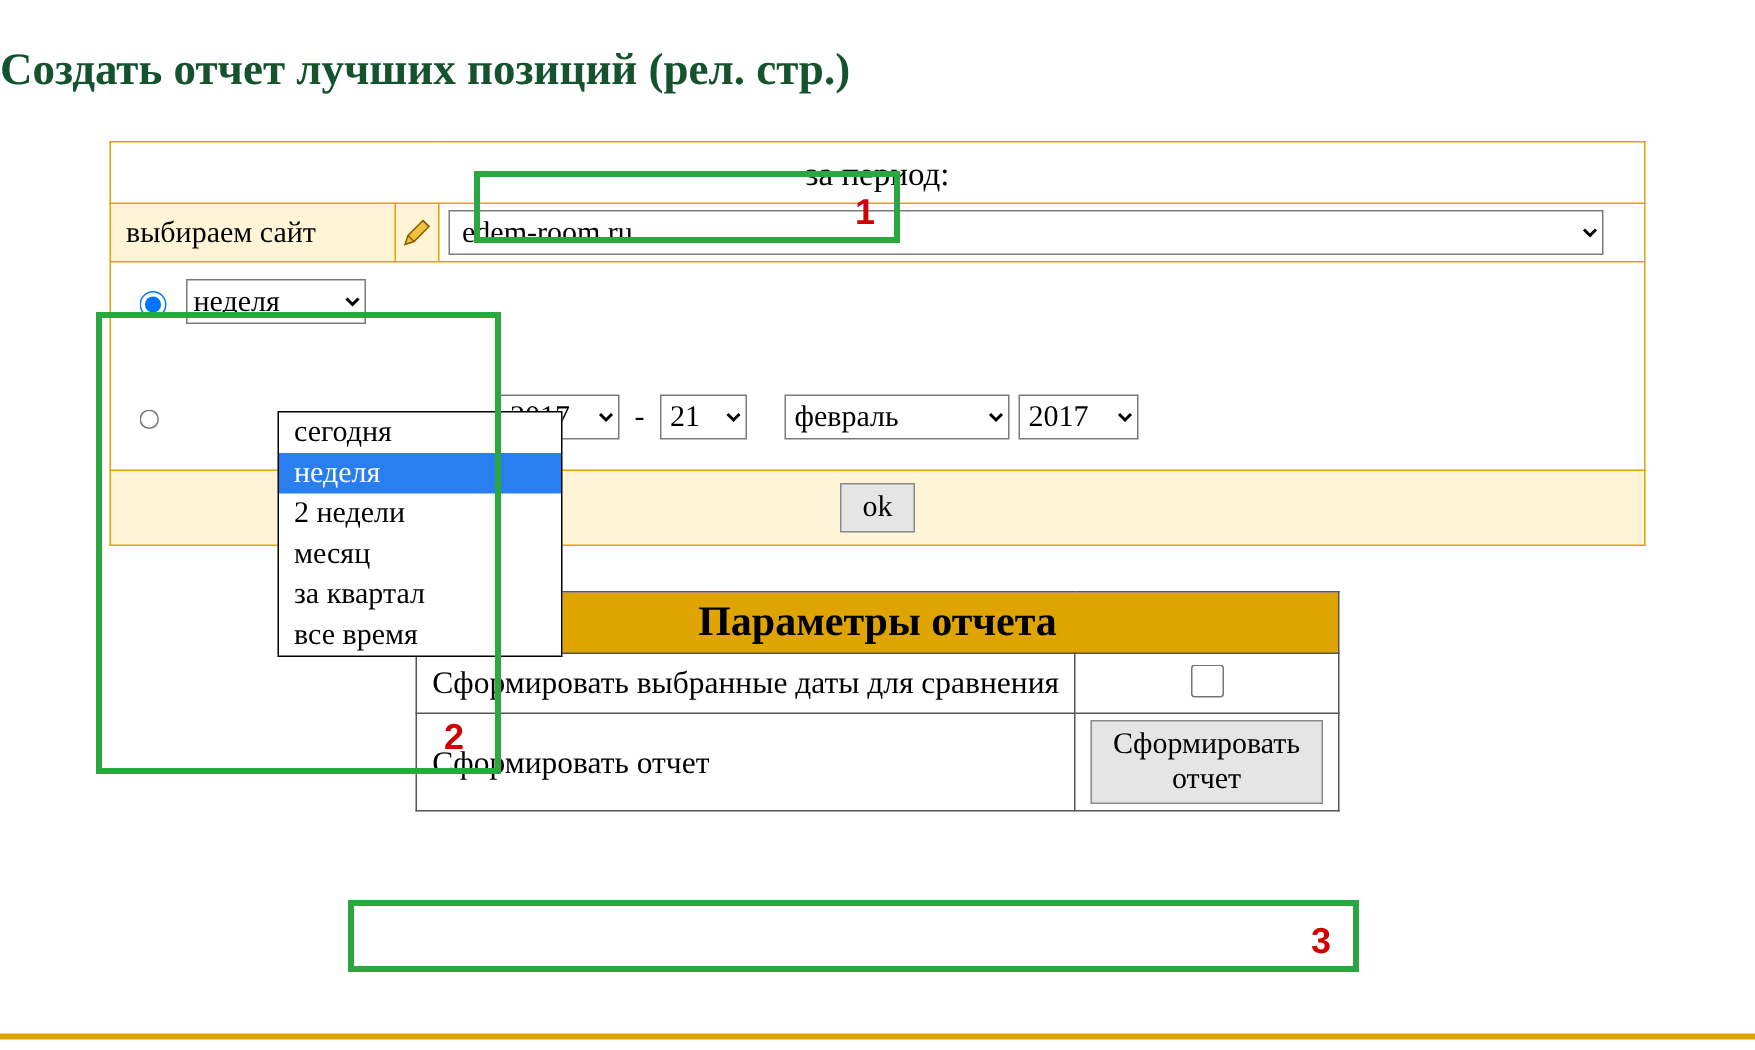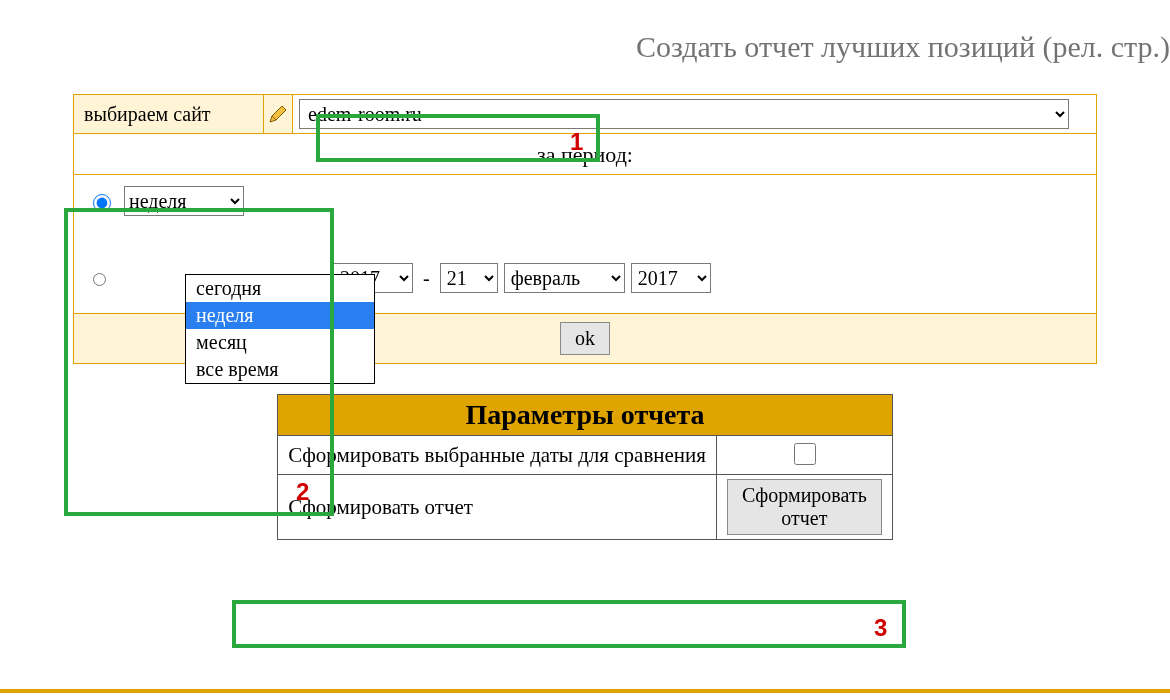--- a/index.html
+++ b/index.html
@@ -11,23 +11,23 @@
     background: #fff;
     color: #000;
   }
   .container {
     width: 1170px;
     height: 700px;
     position: relative;
     padding-top: 30px;
   }
   h1.page-title {
-    text-align: right;
-    color: #737373;
-    font-weight: normal;
+    text-align: left;
+    color: #14532d;
+    font-weight: bold;
     font-size: 30px;
     margin: 0 0 30px 0;
   }
   
   .outer {
     border: 1px solid #e0a400;
     border-collapse: collapse;
     margin: 0 auto;
     width: 1024px;
   }
@@ -195,59 +195,59 @@
   }
 </style>
 </head>
 <body>
 <div class="container">
 
 <h1 class="page-title">Создать отчет лучших позиций (рел. стр.)</h1>
 
 <table class="outer">
   <tbody>
+    <tr>
+      <td class="row-period-label" colspan="3">за период:</td>
+    </tr>
     <tr>
       <td class="row-site-label">выбираем сайт</td>
       <td class="row-site-pencil">
         <span class="pencil-icon">
           <svg viewBox="0 0 20 20">
                 <path d="M2 18 L4 12 L14 2 L18 6 L8 16 L2 18 Z" fill="#f0c040" stroke="#8a5a00" stroke-width="1"></path>
                 <path d="M4 12 L8 16" stroke="#8a5a00" stroke-width="1"></path>
                 <path d="M14 2 L18 6" stroke="#8a5a00" stroke-width="1"></path>
               </svg>
         </span>
       </td>
       <td class="row-site-select">
         <select class="select-site">
           <option>edem-room.ru</option>
         </select>
       </td>
     </tr>
     <tr>
-      <td class="row-period-label" colspan="3">за период:</td>
-    </tr>
-    <tr>
       <td class="period-cell" colspan="3">
         <div class="radio-row">
           <input type="radio" checked="" style="">
           <select class="select-week">
             <option>неделя</option>
           </select>
         </div>
         <div class="date-row">
           <input type="radio" style="">
           <span style="width:212px;"></span>
           <select class="small-select" style="width:80px;">
             <option>2017</option>
           </select>
           <span class="dash">-</span>
           <select class="small-select" style="width:58px;">
             <option>21</option>
           </select>
-          <select class="small-select" style="width:121px;">
+          <select class="small-select" style="width:150px;margin-left:19px;">
             <option>февраль</option>
           </select>
           <select class="small-select" style="width:80px;">
             <option>2017</option>
           </select>
         </div>
       </td>
     </tr>
     <tr>
       <td class="row-ok" colspan="3">
@@ -273,21 +273,23 @@
       <td class="ctrl-cell" style="width:auto;">
         <button class="form-button">Сформировать отчет</button>
       </td>
     </tr>
   </tbody>
 </table>
 
 <div class="dd-open" style="left:185px; top:274px; width:190px;">
   <div>сегодня</div>
   <div class="sel">неделя</div>
+  <div>2 недели</div>
   <div>месяц</div>
+  <div>за квартал</div>
   <div>все время</div>
 </div>
 
 <div class="anno" style="left:316px; top:114px; width:284px; height:48px;"></div>
 <div class="anno-num num-red" style="left:570px; top:128px;">1</div>
 
 <div class="anno" style="left:64px; top:208px; width:270px; height:308px;"></div>
 <div class="anno-num num-red" style="left:296px; top:478px;">2</div>
 
 <div class="anno" style="left:232px; top:600px; width:674px; height:48px;"></div>

